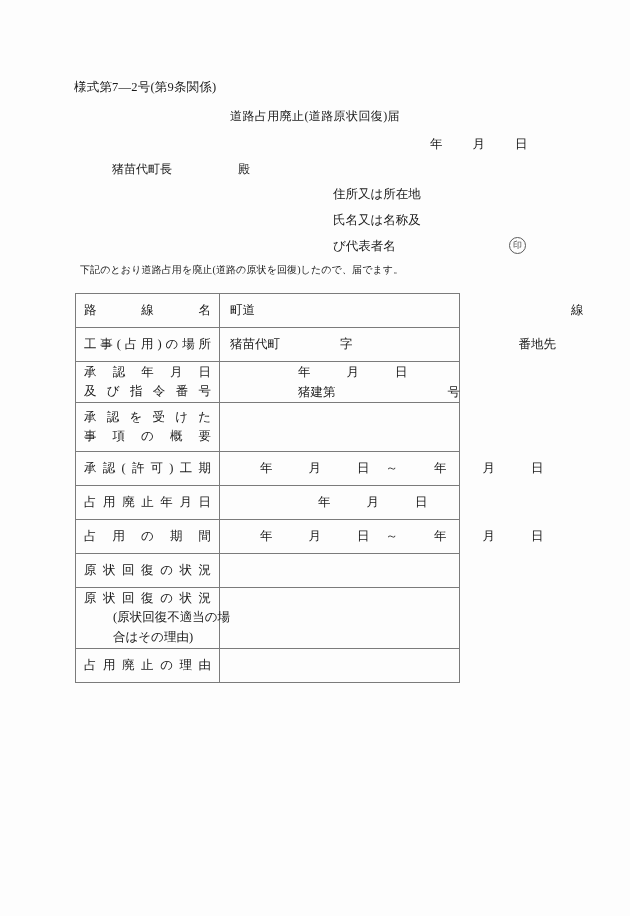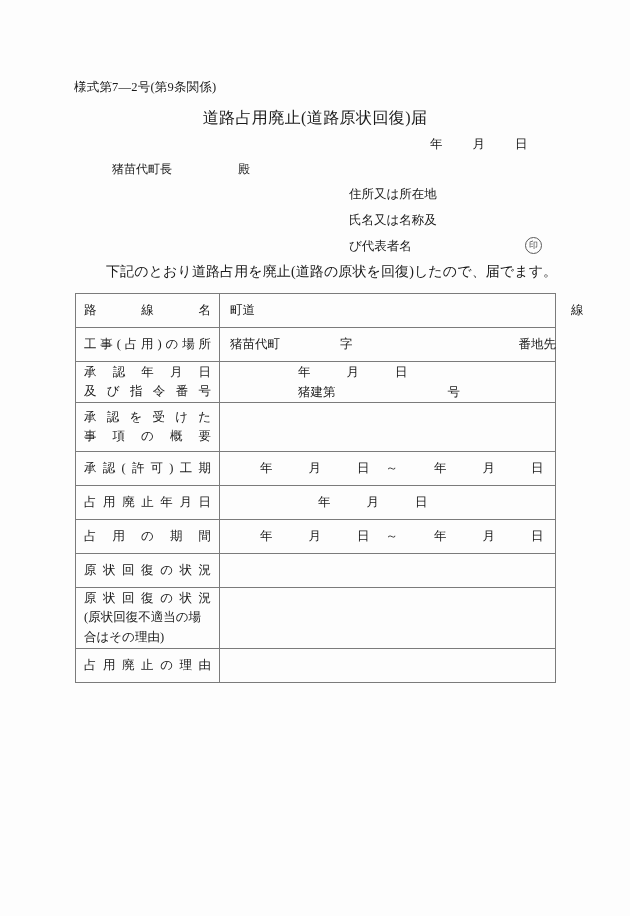--- a/index.html
+++ b/index.html
@@ -27,21 +27,21 @@
     font-size: 12.5px;
     letter-spacing: 0.2px;
     white-space: nowrap;
   }
   .doc-title {
     position: absolute;
     left: 0;
     top: 108px;
     width: 630px;
     text-align: center;
-    font-size: 16px;
+    font-size: 12px;
     letter-spacing: 0.4px;
   }
   .date-line {
     position: absolute;
     left: 430px;
     top: 136px;
     font-size: 12.5px;
     white-space: nowrap;
   }
   .date-line .gap {
@@ -59,21 +59,20 @@
     display: inline-block;
     width: 66px;
   }
 
   .applicant {
     position: absolute;
     left: 333px;
     top: 188px;
     font-size: 12.5px;
     line-height: 1;
-    margin-left: 16px;
   }
   .applicant .line {
     position: relative;
     height: 26px;
     white-space: nowrap;
   }
   .seal {
     position: absolute;
     left: 176px;
     top: -3px;
@@ -82,33 +81,33 @@
     border: 1px solid #5a5a5a;
     border-radius: 50%;
     font-size: 9px;
     line-height: 14px;
     text-align: center;
     color: #4a4a4a;
   }
 
   .intro {
     position: absolute;
-    left: 106px;
+    left: 80px;
     top: 263px;
-    font-size: 14px;
+    font-size: 10px;
     letter-spacing: 0.1px;
     white-space: nowrap;
   }
 
   
   .form-table {
     position: absolute;
     left: 75px;
     top: 293px;
-    width: 481px;
+    width: 385px;
     border-collapse: collapse;
     table-layout: fixed;
   }
   .form-table td {
     border: 1px solid #7b7b7b;
     font-size: 12.5px;
     padding: 0;
     vertical-align: middle;
   }
   .form-table td.label {
@@ -124,20 +123,21 @@
     display: block;
     text-align: justify;
     text-align-last: justify;
     line-height: 1.55;
     white-space: nowrap;
   }
   .lbl-plain {
     display: block;
     line-height: 1.55;
     white-space: nowrap;
+    margin-left: 29px;
   }
 
   .row-h1 { height: 34px; }
   .row-h2 { height: 40px; }
   .row-h3 { height: 49px; }
   .row-h4 { height: 61px; }
 
   .v-inline { white-space: nowrap; }
   .s10 { display: inline-block; width: 10px; }
   .s16 { display: inline-block; width: 16px; }

